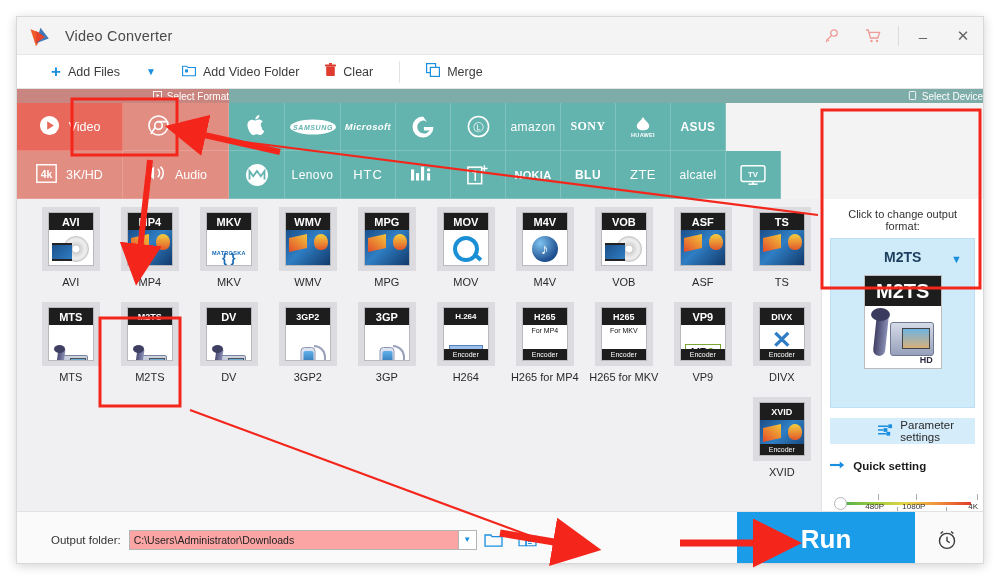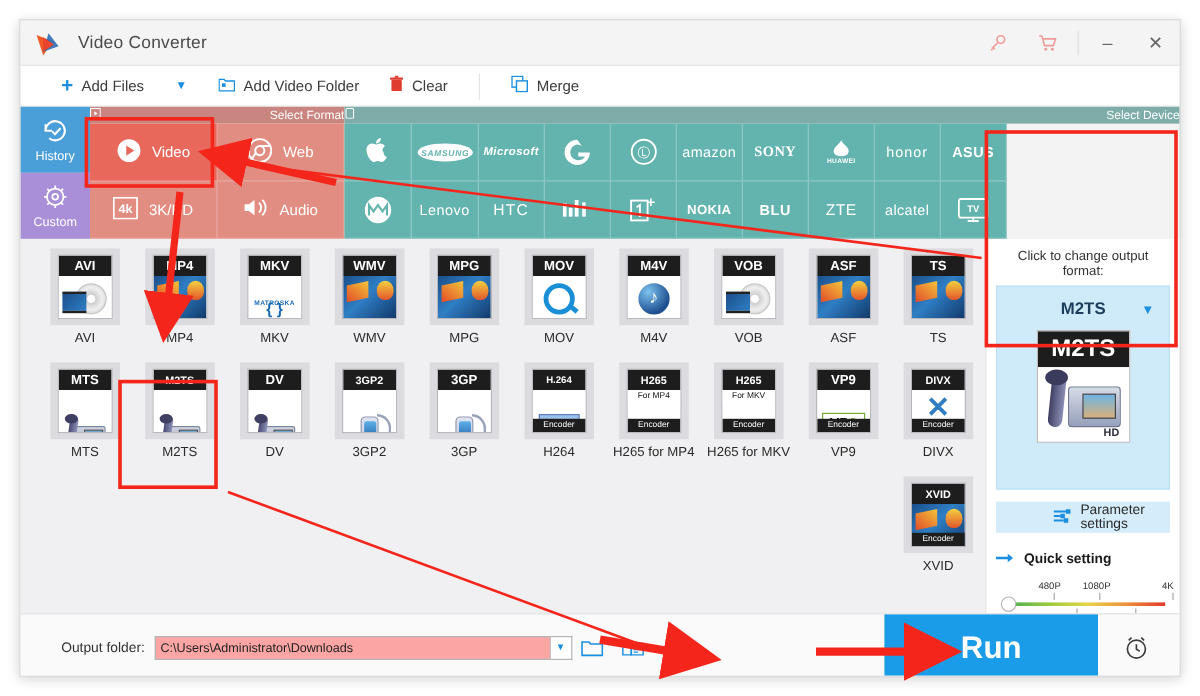--- a/index.html
+++ b/index.html
@@ -48,21 +48,21 @@
   
   .band { display:flex; height:110px; position:relative; }
   .side { width:58px; }
   .side-cell { height:55px; display:flex; flex-direction:column; align-items:center; justify-content:center;
     color:#fff; font-size:10.5px; gap:1px; }
   .side-hist { background:#4a9fd8; }
   .side-cust { background:#a88fd8; }
 
   .fmtgroup { width:212px; position:relative; }
   .devgroup { flex:1; position:relative; }
-  .grp-head { height:14px; display:flex; align-items:center; justify-content:space-between;
+  .grp-head { height:14px; display:flex; align-items:center; justify-content:flex-end;
     font-size:10px; color:#ffffff; gap:5px; }
   .fmt-head { background:#c9857f; }
   .dev-head { background:#7eada9; }
   .grp-body { display:flex; flex-wrap:wrap; height:96px;flex-direction:column; }
 
   .fmt-cell { width:106px; height:48px; display:flex; align-items:center; justify-content:center; gap:9px;
     background:#e28d82; color:#fff; font-size:12.5px; border-right:1px solid rgba(255,255,255,.17);
     border-bottom:1px solid rgba(255,255,255,.17); }
   .fmt-cell.sel { background:#e8685c; }
 
@@ -151,21 +151,21 @@
   .bigcam .hd{position:absolute;right:8px;bottom:3px;color:#2b2b3d;font-size:9px;font-weight:bold;}
   .rbtn { margin-top:10px; height:26px; background:#d5ecfa; display:flex; align-items:center; justify-content:center;
     gap:7px; font-size:11.5px; color:#2a2a2a;padding-left:48px; }
   .qs { margin-top:14px; display:flex; align-items:center; gap:7px; font-size:11.5px; color:#1a1a1a; font-weight:bold; }
   .qs-ico { color:#1a8fe0; font-size:13px; }
   .slider { margin:16px 4px 0 4px; position:relative; height:36px; }
   .track { position:absolute; left:8px; right:0; top:13px; height:3px;
     background:linear-gradient(90deg,#4caf50,#9ccc3c,#e8d44a,#ef8e3a,#e23b2b); }
   .knob { position:absolute; left:0; top:8px; width:13px; height:13px; border-radius:50%; background:#fff; border:1px solid #b5b5b5; }
   .tick { position:absolute; width:1px; height:6px; background:#aaa; }
-  .slbl { position:absolute; font-size:8px; color:#333; }
+  .slbl { position:absolute; font-size:8px; color:#333;margin-top:18px; }
 
   
   .bottom { height:56px; background:#fafafa; border-top:1px solid #e2e2e2; display:flex; align-items:center; position:relative; }
   .of-lbl { margin-left:34px; font-size:11.5px; color:#333; }
   .of-input { margin-left:8px; width:330px; height:20px; background:#fca5a5; border:1px solid #b4b4b4;
     font-size:10.5px; color:#222; display:flex; align-items:center; padding-left:4px; }
   .of-drop { width:18px; height:20px; border:1px solid #b4b4b4; border-left:none; background:#fff;
     display:flex; align-items:center; justify-content:center; color:#1a8fe0; font-size:8px; }
   .ico-btn { width:34px; height:30px; display:flex; align-items:center; justify-content:center; color:#1a8fe0; }
   .runbtn { position:absolute; right:68px; top:0; width:178px; height:55px; background:#1b9ce8;
@@ -239,44 +239,20 @@
             <rect x="0.6" y="0.6" width="9" height="9" fill="none" stroke="#1a8fe0" stroke-width="1.2"></rect>
             <rect x="4.4" y="4.4" width="9" height="9" fill="#fff" stroke="#1a8fe0" stroke-width="1.2"></rect>
           </svg>
       </span>
       <span>Merge</span>
     </div>
   </div>
 
   <div class="band">
 
-    <div class="side">
-      <div class="side-cell side-hist">
-        <span>
-          <svg width="24" height="22" viewBox="0 0 24 22">
-              <path d="M4 11a8 8 0 1 1 3 6.2" fill="none" stroke="#fff" stroke-width="1.7"></path>
-              <path d="M4 5.6V11h5.4" fill="none" stroke="#fff" stroke-width="1.7"></path>
-              <path d="M9.5 11.5l2.3 2.4 4.6-5" fill="none" stroke="#fff" stroke-width="1.7"></path>
-            </svg>
-        </span>
-        <span>History</span>
-      </div>
-      <div class="side-cell side-cust">
-        <span>
-          <svg width="24" height="22" viewBox="0 0 24 24">
-              <g fill="none" stroke="#fff" stroke-width="1.6">
-                <circle cx="12" cy="12" r="7.5"></circle>
-                <circle cx="12" cy="12" r="2.6"></circle>
-                <path d="M12 4.5V1.8M12 22.2v-2.7M19.5 12h2.7M1.8 12h2.7M17.3 6.7l1.9-1.9M4.8 19.2l1.9-1.9M17.3 17.3l1.9 1.9M4.8 4.8l1.9 1.9"></path>
-              </g>
-            </svg>
-        </span>
-        <span>Custom</span>
-      </div>
-    </div>
 
     <div class="fmtgroup">
       <div class="grp-head fmt-head">
         <span>
           <svg width="9" height="9" viewBox="0 0 10 10">
               <rect x=".5" y=".5" width="9" height="9" fill="none" stroke="#fff" stroke-width="1"></rect>
               <path d="M4 3l3 2-3 2z" fill="#fff"></path>
             </svg>
         </span>
         <span>Select Format</span>
@@ -362,23 +338,20 @@
           <span class="dev-lbl" style="font-weight:normal;font-size:12px">amazon</span>
         </div>
         <div class="dev-cell" style="width:55px">
           <span class="dev-lbl" style="font-family:'Liberation Serif',serif;font-size:12px">SONY</span>
         </div>
         <div class="dev-cell" style="width:55px;flex-direction:column">
           <svg width="22" height="16" viewBox="0 0 24 18">
               <path d="M12 1c-2 4-5 5-6.5 8.2C4 12.5 6 16 12 16s8-3.5 6.5-6.8C17 6 14 5 12 1z" fill="#fff"></path>
             </svg>
           <span style="font-size:5.5px;font-weight:bold;letter-spacing:.3px">HUAWEI</span>
-        </div>
-        <div class="dev-cell" style="width:55px">
-          <span class="dev-lbl" style="font-weight:normal;font-size:12px;letter-spacing:.8px">honor</span>
         </div>
         <div class="dev-cell" style="width:55px">
           <span class="dev-lbl" style="font-size:12px;letter-spacing:.4px">ASUS</span>
         </div>
       </div>
       <div class="dev-row">
         <div class="dev-cell" style="width:56px">
           <svg width="24" height="24" viewBox="0 0 24 24">
               <circle cx="12" cy="12" r="11" fill="#fff"></circle>
               <path d="M4.5 16.5V8l3.7 5.2L12 8l3.8 5.2L19.5 8v8.5" fill="none" stroke="#63b3ae" stroke-width="1.8"></path>

